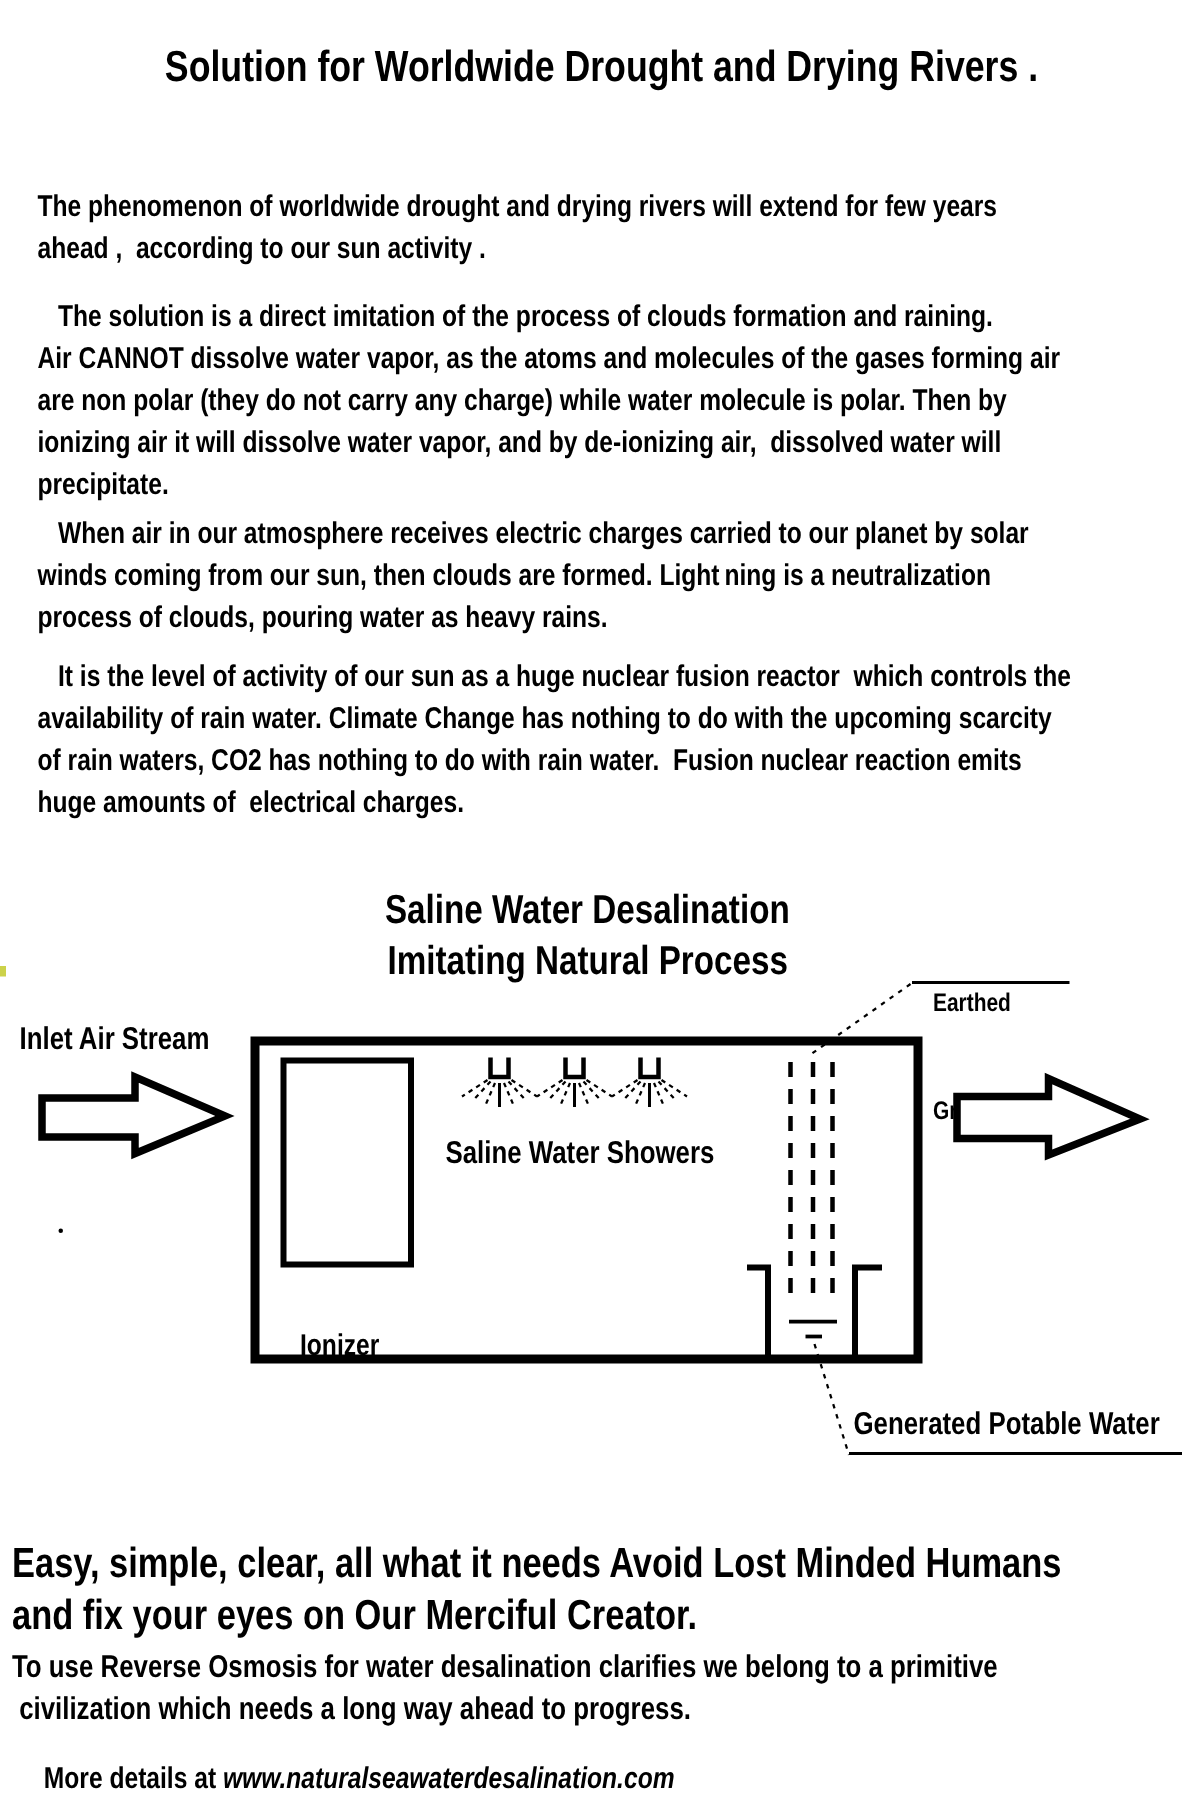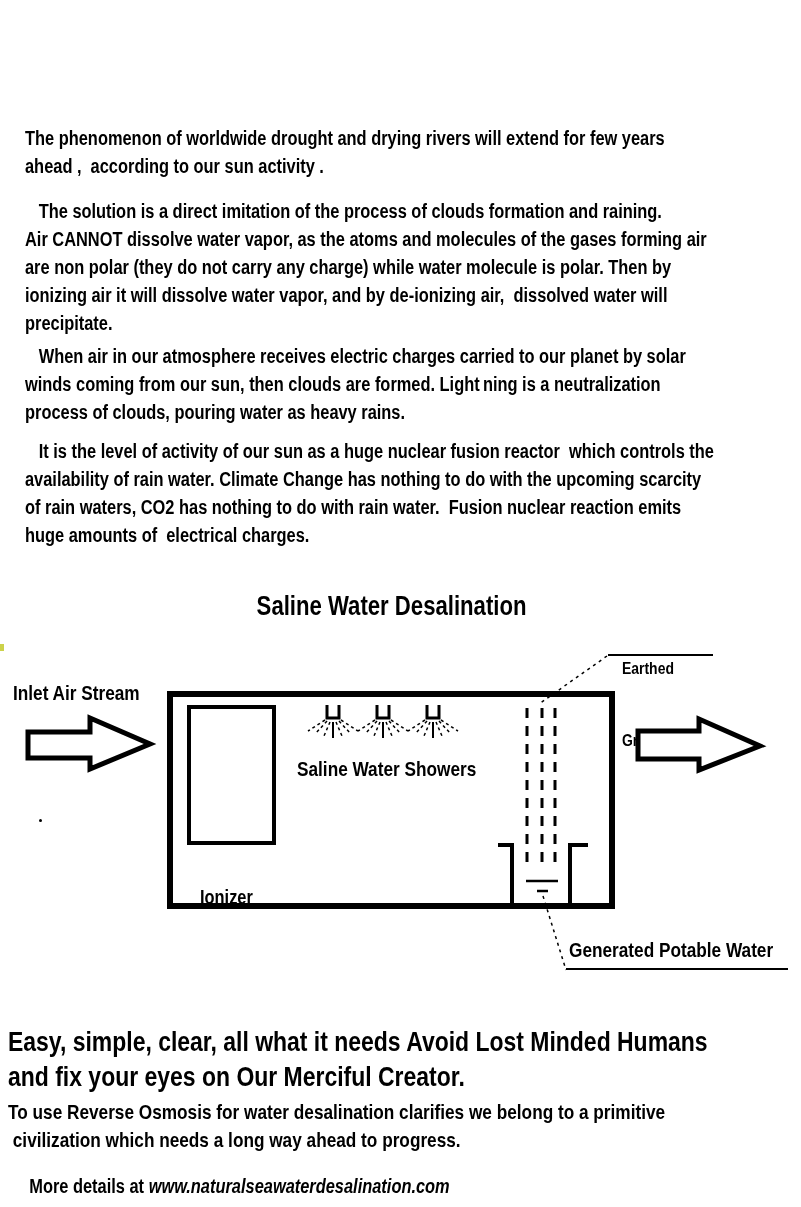--- a/index.html
+++ b/index.html
@@ -37,20 +37,23 @@
   .diagram-svg{position:absolute;left:0;top:0;pointer-events:none;}
   
   .stray-dot{position:absolute;left:39px;top:819px;width:3px;height:3px;background:#000;border-radius:50%;}
   .corner-artifact{position:absolute;left:0;top:644px;width:4px;height:7px;background:#ccd24a;}
 </style>
 </head>
 <body>
 
 <div class="page">
 
+  <div class="doc-title cline">
+    <span>Solution for Worldwide Drought and Drying Rivers .</span>
+  </div>
 
   <div class="para" style="top:124px">
     <div class="line">The phenomenon of worldwide drought and drying rivers will extend for few years</div>
     <div class="line">ahead ,  according to our sun activity .</div>
   </div>
 
   <div class="para" style="top:197px">
     <div class="line">   The solution is a direct imitation of the process of clouds formation and raining.</div>
     <div class="line">Air CANNOT dissolve water vapor, as the atoms and molecules of the gases forming air</div>
     <div class="line">are non polar (they do not carry any charge) while water molecule is polar. Then by</div>
@@ -67,20 +70,23 @@
   <div class="para" style="top:437px">
     <div class="line">   It is the level of activity of our sun as a huge nuclear fusion reactor  which controls the</div>
     <div class="line">availability of rain water. Climate Change has nothing to do with the upcoming scarcity</div>
     <div class="line">of rain waters, CO2 has nothing to do with rain water.  Fusion nuclear reaction emits</div>
     <div class="line">huge amounts of  electrical charges.</div>
   </div>
 
   <div class="diag-title">
     <div class="cline">
       <span style="font-size:27px">Saline Water Desalination</span>
+    </div>
+    <div class="cline">
+      <span style="font-size:27px">Imitating Natural Process</span>
     </div>
   </div>
 
   <div class="dlabel lbl-inlet">Inlet Air Stream</div>
   <div class="dlabel lbl-earthed">
     <div>Earthed</div>
     <div>Grid</div>
   </div>
   <div class="dlabel lbl-ionizer">
     <div>Air</div>

